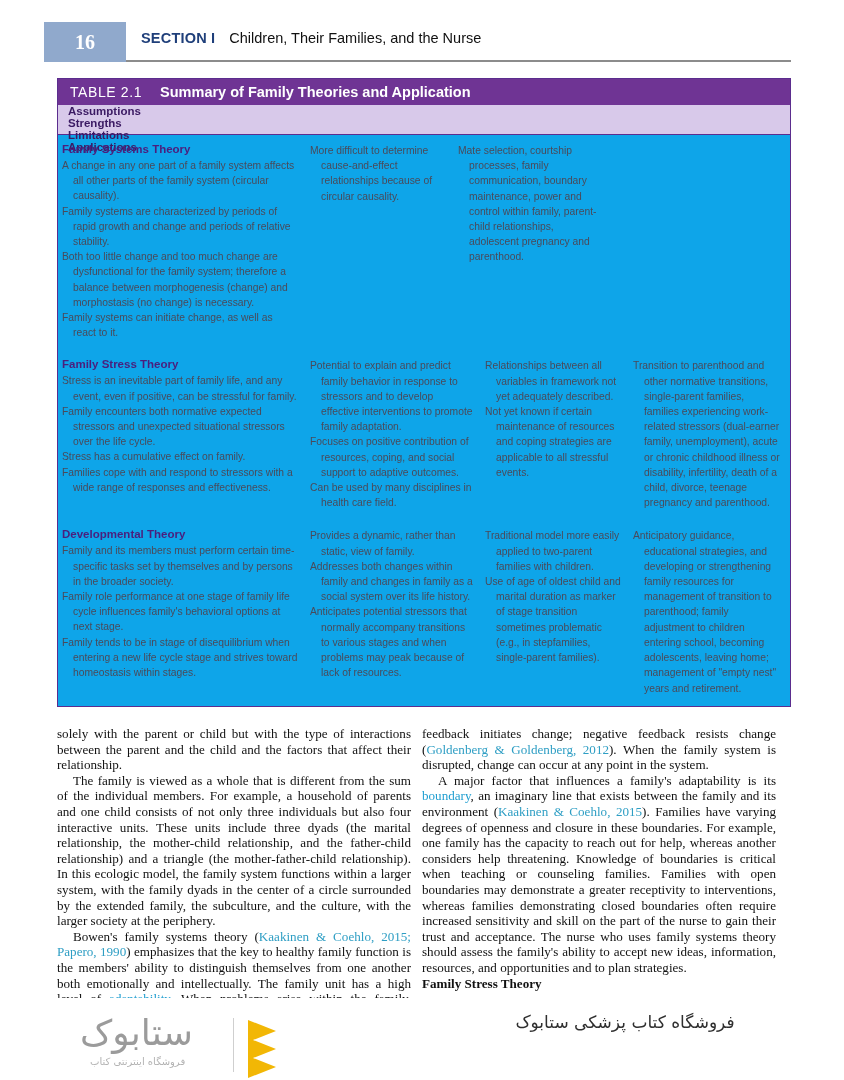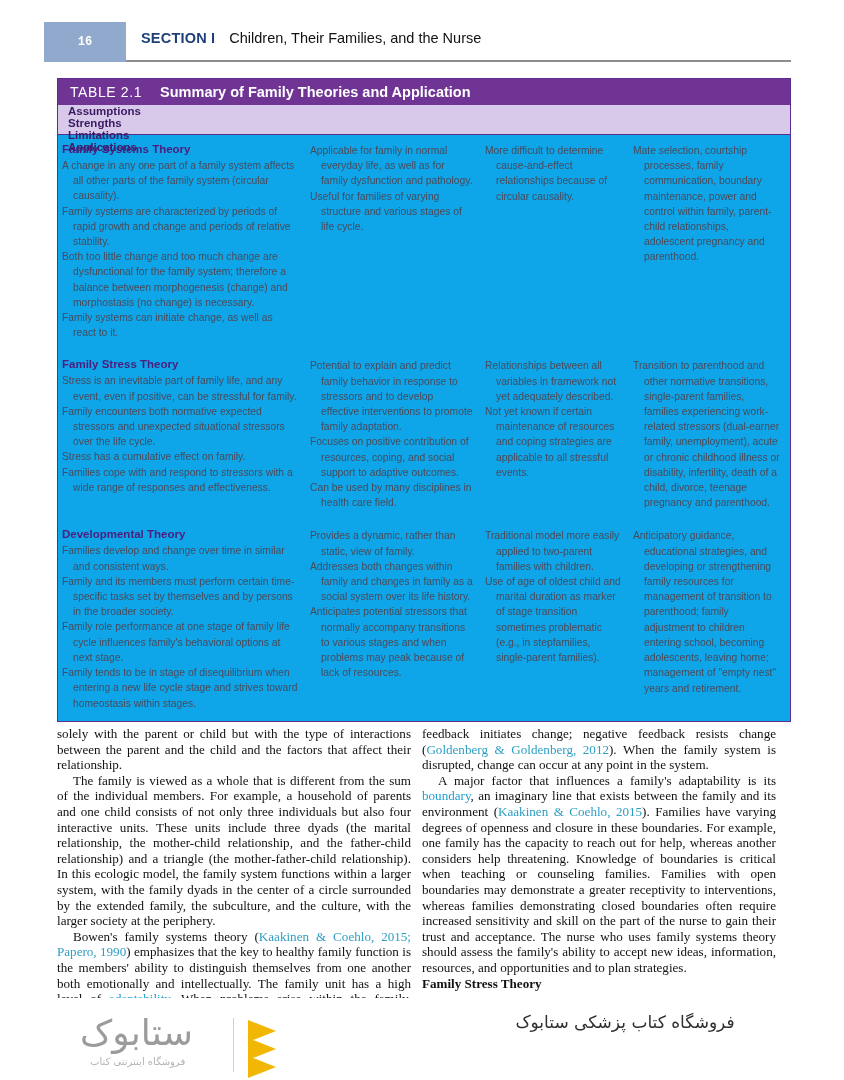--- a/index.html
+++ b/index.html
@@ -27,23 +27,23 @@
     left: 44px; top: 22px;
     width: 82px; height: 40px;
     background: #90a9cc;
   }
   .folio-num {
     position: absolute;
     left: 44px; top: 22px;
     width: 82px; height: 40px;
     display: flex; align-items: center; justify-content: center;
     color: #ffffff;
-    font-family: Liberation Mono, monospace;
-    font-weight: bold;
-    font-size: 12px;
+    font-family: Liberation Serif, serif;
+    font-weight: bold;
+    font-size: 20px;
   }
   .head-rule {
     position: absolute;
     left: 126px; top: 60px;
     width: 665px; height: 2px;
     background: #8c8c8c;
   }
   .head-text {
     position: absolute;
     left: 141px; top: 30px;
@@ -285,26 +285,20 @@
       <div class="theory-block">
         <div class="tb-cell c1">
           <p class="theory-name">Family Systems Theory</p>
           <ul class="cell-list">
             <li>A change in any one part of a family system affects all other parts of the family system (circular causality).</li>
             <li>Family systems are characterized by periods of rapid growth and change and periods of relative stability.</li>
             <li>Both too little change and too much change are dysfunctional for the family system; therefore a balance between morphogenesis (change) and morphostasis (no change) is necessary.</li>
             <li>Family systems can initiate change, as well as react to it.</li>
           </ul>
         </div>
-        <div class="tb-cell c2">
-          <ul class="cell-list">
-            <li>Applicable for family in normal everyday life, as well as for family dysfunction and pathology.</li>
-            <li>Useful for families of varying structure and various stages of life cycle.</li>
-          </ul>
-        </div>
         <div class="tb-cell c3">
           <ul class="cell-list">
             <li>More difficult to determine cause-and-effect relationships because of circular causality.</li>
           </ul>
         </div>
         <div class="tb-cell c4">
           <ul class="cell-list">
             <li>Mate selection, courtship processes, family communication, boundary maintenance, power and control within family, parent-child relationships, adolescent pregnancy and parenthood.</li>
           </ul>
         </div>
@@ -335,21 +329,20 @@
         <div class="tb-cell c4">
           <ul class="cell-list">
             <li>Transition to parenthood and other normative transitions, single-parent families, families experiencing work-related stressors (dual-earner family, unemployment), acute or chronic childhood illness or disability, infertility, death of a child, divorce, teenage pregnancy and parenthood.</li>
           </ul>
         </div>
       </div>
       <div class="theory-block">
         <div class="tb-cell c1">
           <p class="theory-name">Developmental Theory</p>
           <ul class="cell-list">
-            <li>Families develop and change over time in similar and consistent ways.</li>
             <li>Family and its members must perform certain time-specific tasks set by themselves and by persons in the broader society.</li>
             <li>Family role performance at one stage of family life cycle influences family's behavioral options at next stage.</li>
             <li>Family tends to be in stage of disequilibrium when entering a new life cycle stage and strives toward homeostasis within stages.</li>
           </ul>
         </div>
         <div class="tb-cell c2">
           <ul class="cell-list">
             <li>Provides a dynamic, rather than static, view of family.</li>
             <li>Addresses both changes within family and changes in family as a social system over its life history.</li>
             <li>Anticipates potential stressors that normally accompany transitions to various stages and when problems may peak because of lack of resources.</li>

